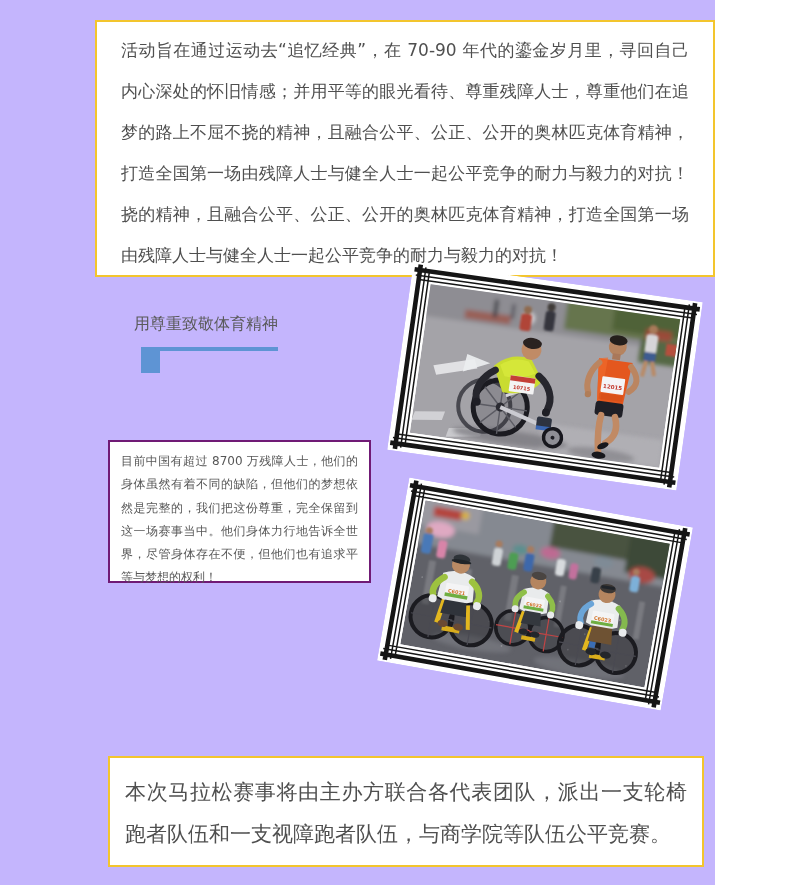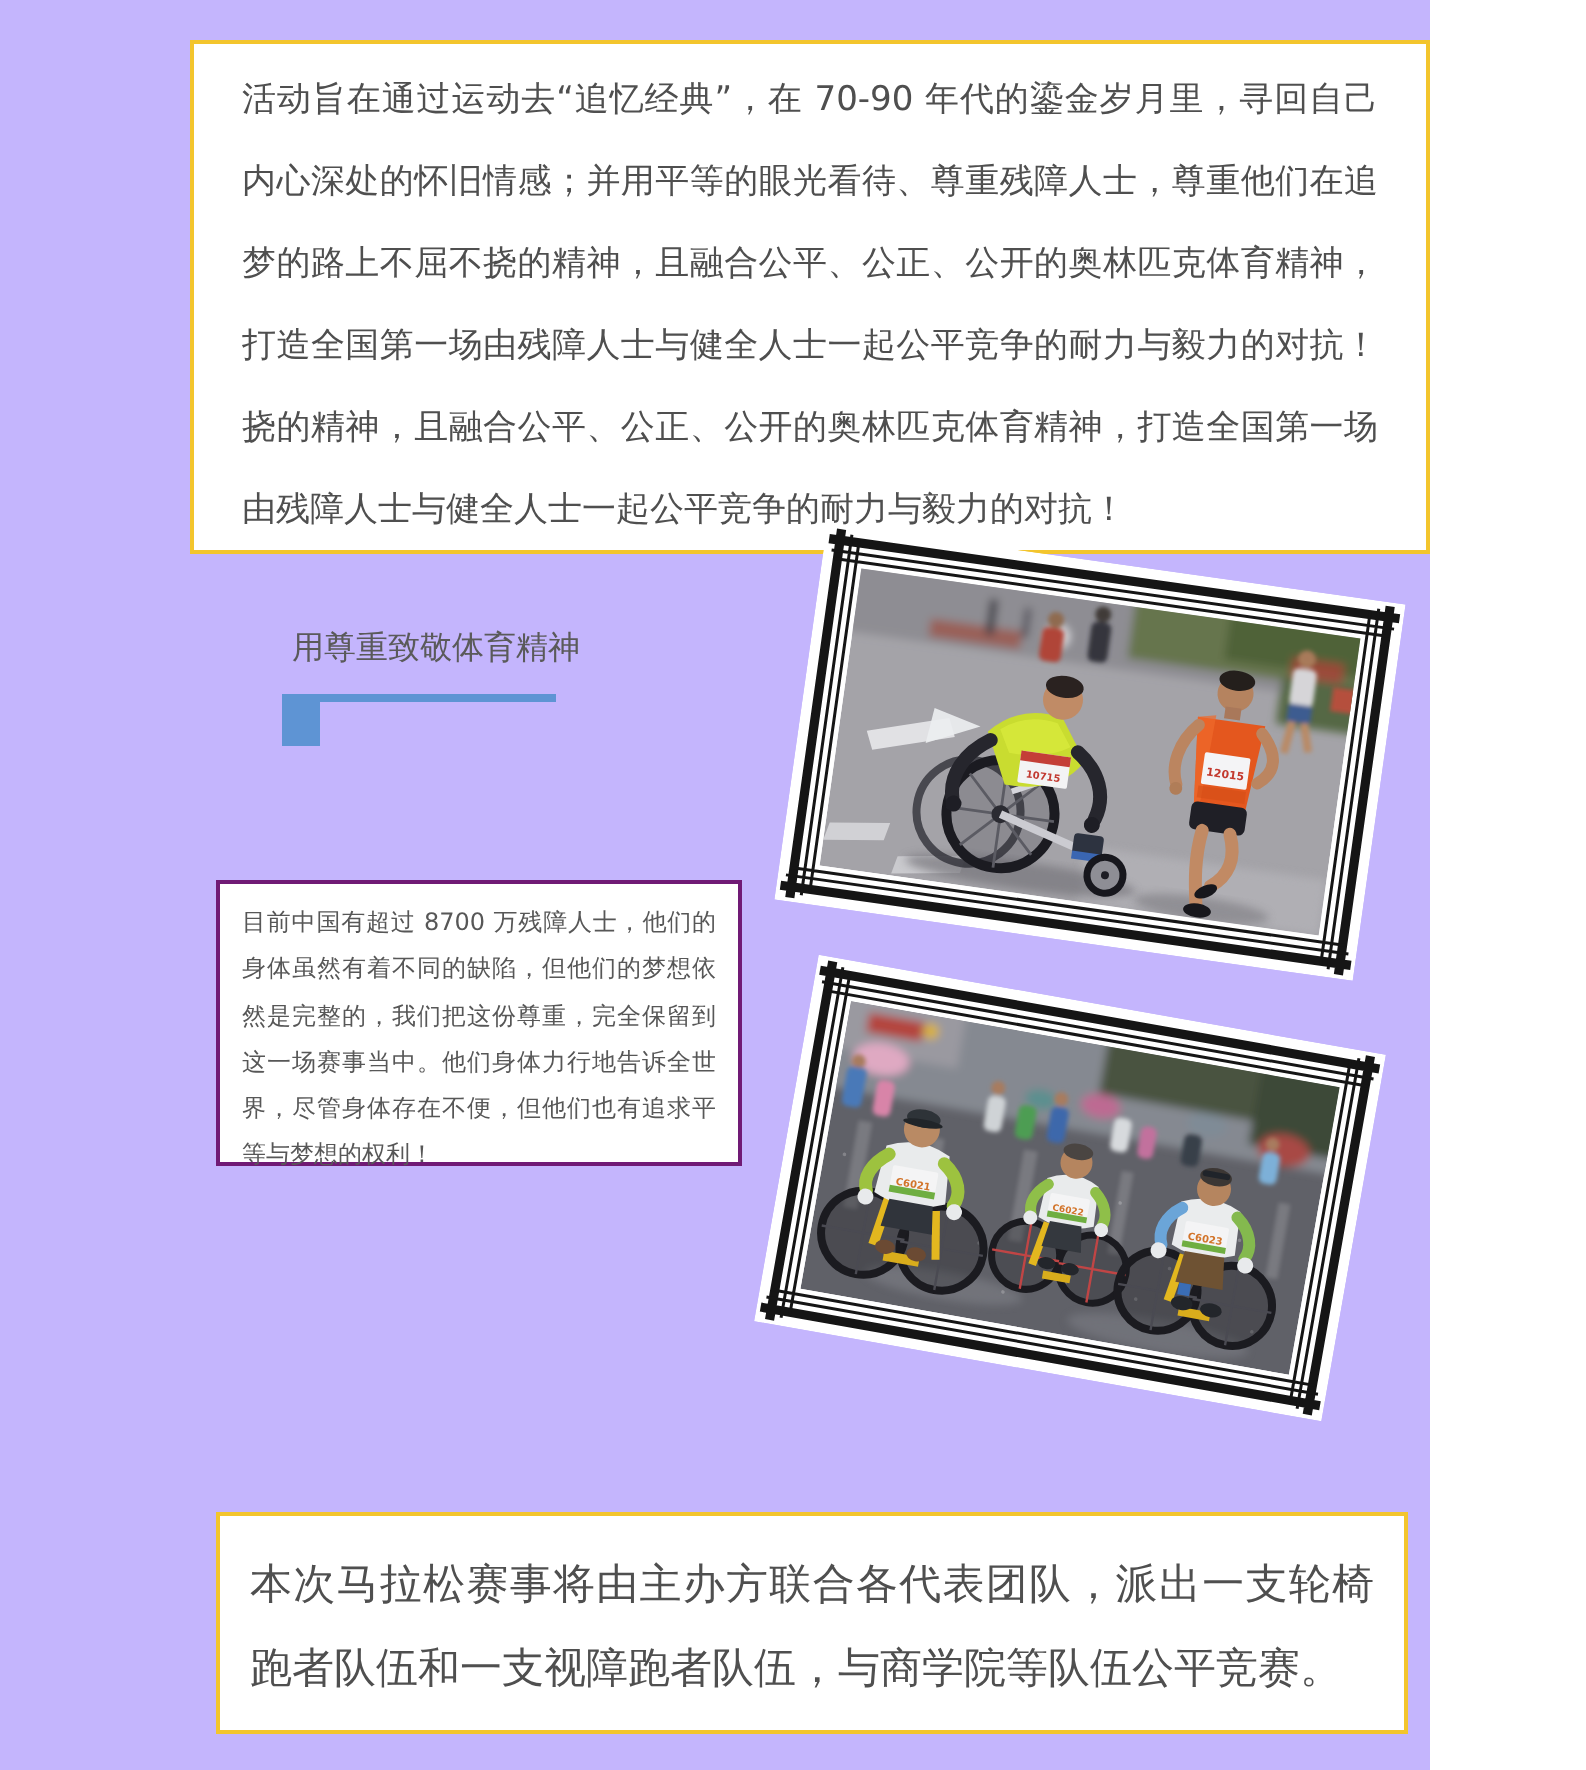--- a/index.html
+++ b/index.html
@@ -13,21 +13,21 @@
     position:absolute;box-sizing:border-box;border:2px solid #F3C52D;background:#ffffff;
     color:#4F4F4F;text-align:justify;
   }
   .ybox.intro{left:95px;top:20px;width:620px;height:257px;padding:8px 24px 0 24px;
     font-size:17px;line-height:41px;}
   .ybox.footer{left:108px;top:756px;width:596px;height:111px;padding:13px 15px 0 15px;
     font-size:21px;line-height:42px;font-family:Liberation Serif, serif;}
   .ybox p{margin:0;}
   
   .sec-title{
-    position:absolute;left:134px;top:314px;font-size:16px;color:#5A5A5A;letter-spacing:0px;margin-left:12px;
+    position:absolute;left:134px;top:314px;font-size:16px;color:#5A5A5A;letter-spacing:0px;
   }
   .blue-bar{position:absolute;left:141px;top:347px;width:137px;height:4px;background:#5E94D4;}
   .blue-square{position:absolute;left:141px;top:351px;width:19px;height:22px;background:#5E94D4;}
   
   .infobox{
     position:absolute;box-sizing:border-box;left:108px;top:440px;width:263px;height:143px;
     border:2px solid #701a75;background:#ffffff;padding:8px 11px 0 11px;
     font-size:12px;line-height:23.3px;color:#575757;text-align:justify;
   }
   .infobox p{margin:0;}

